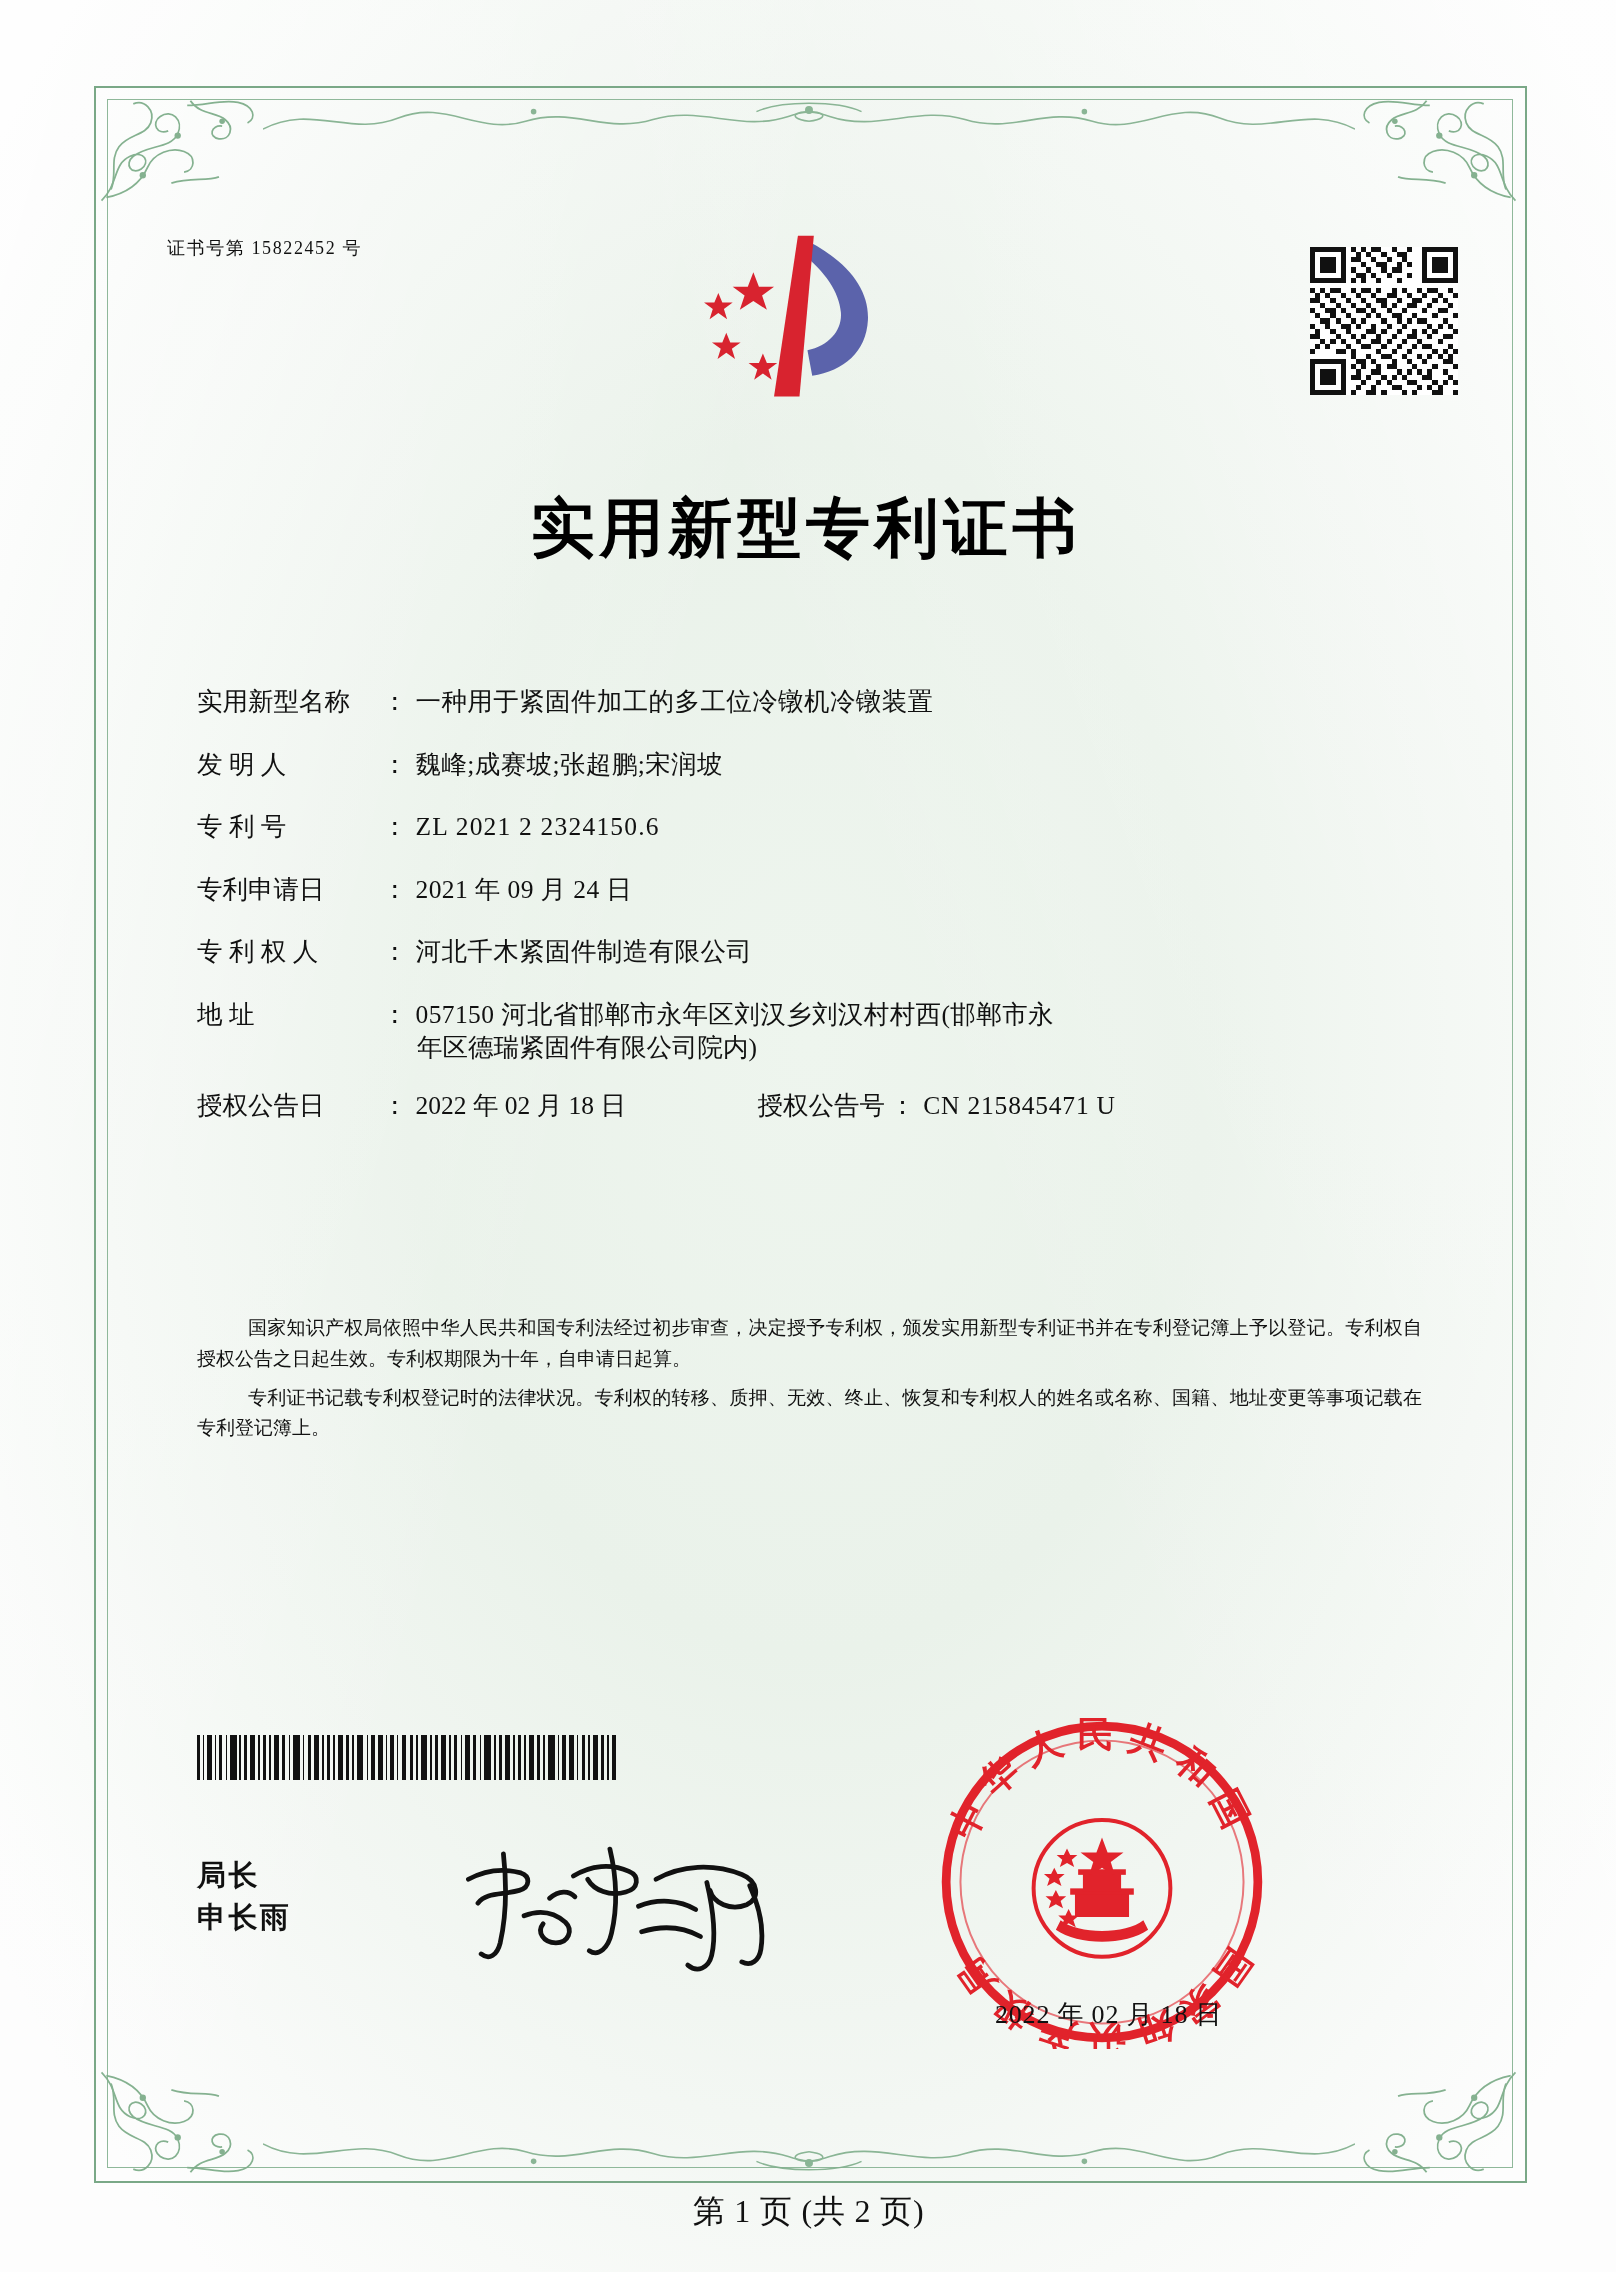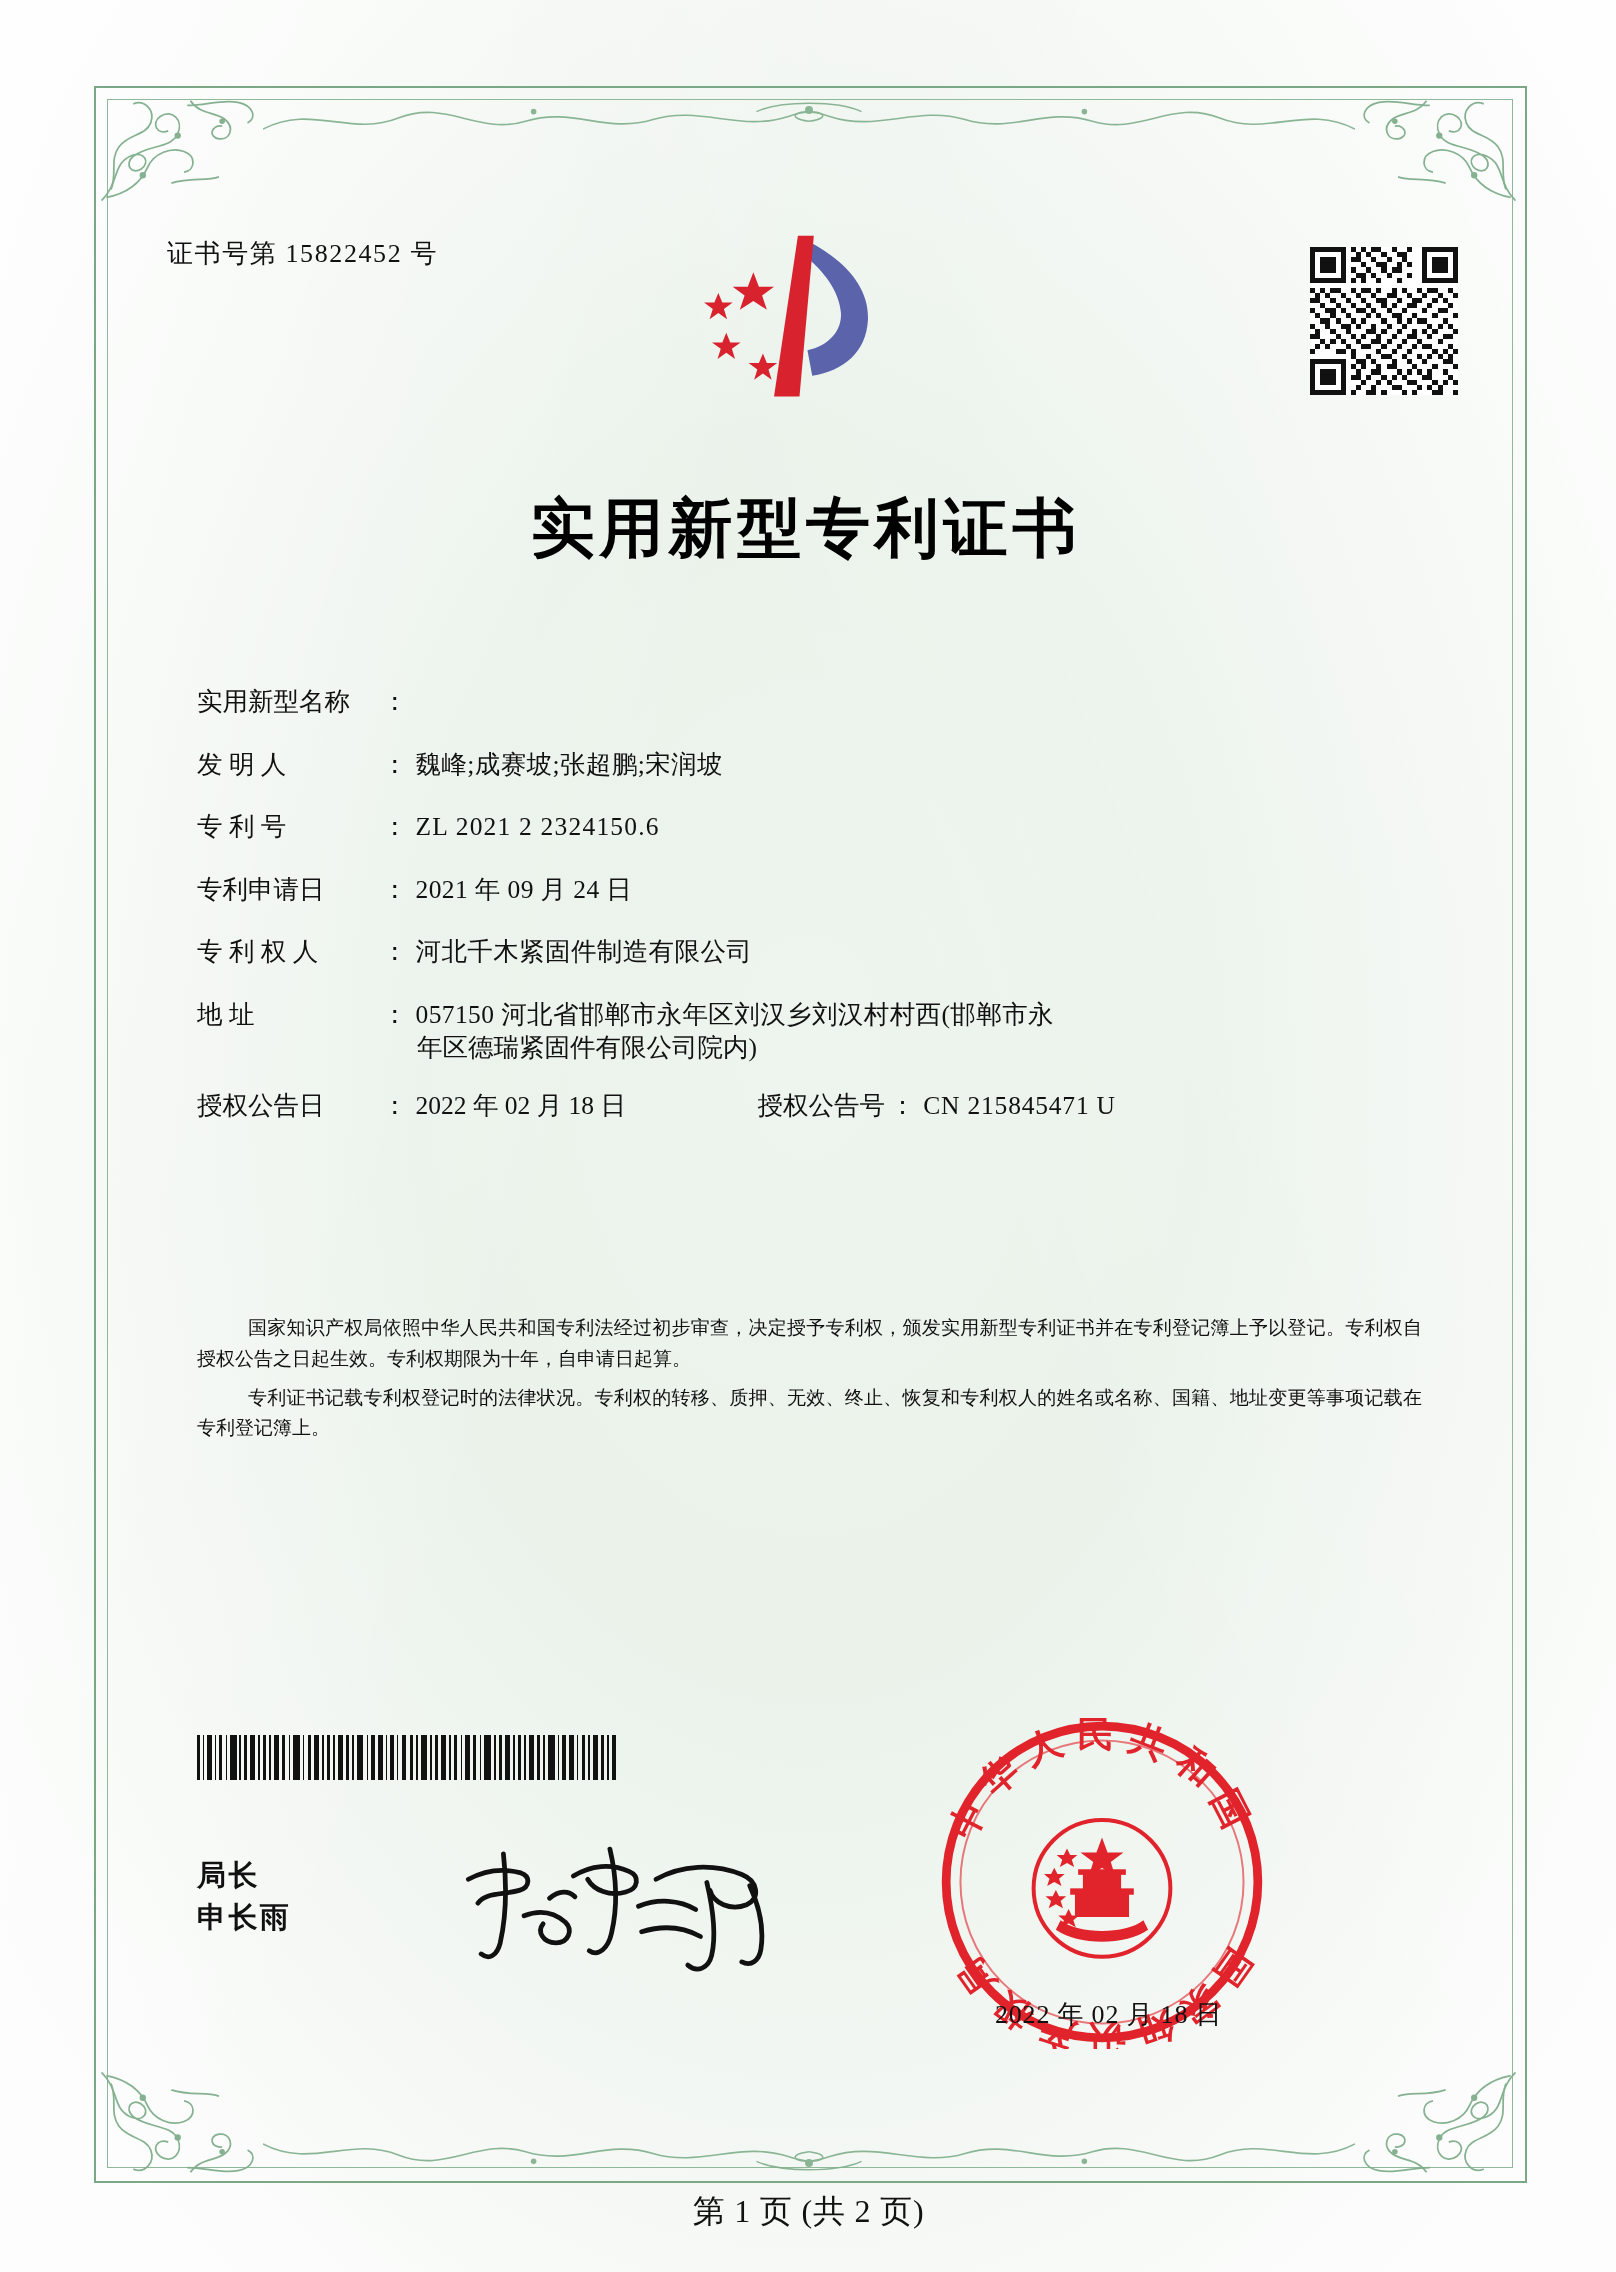--- a/index.html
+++ b/index.html
@@ -72,21 +72,21 @@
   }
   .edge-top { top: 94px; }
   .edge-bottom { bottom: 94px; transform: scaleY(-1); }
   .edge-top svg, .edge-bottom svg { width: 100%; height: 100%; display: block; }
 
   
   .cert-no {
     position: absolute;
     left: 167px;
     top: 236px;
-    font-size: 26px;
+    font-size: 18px;
     letter-spacing: 1.6px;
     color: #111;
     white-space: nowrap;
   }
 
   .logo {
     position: absolute;
     left: 680px;
     top: 231px;
     width: 239px;
@@ -575,20 +575,21 @@
     </svg>
   </div>
 
   <div class="title">实用新型专利证书</div>
 
   <div class="fields">
 
     <div class="field-row">
       <span class="f-label">实用新型名称</span>
       <span class="f-colon">：</span>
+      <span class="f-value">一种用于紧固件加工的多工位冷镦机冷镦装置</span>
     </div>
 
     <div class="field-row">
       <span class="f-label">发  明  人</span>
       <span class="f-colon">：</span>
       <span class="f-value">魏峰;成赛坡;张超鹏;宋润坡</span>
     </div>
 
     <div class="field-row">
       <span class="f-label">专  利  号</span>

